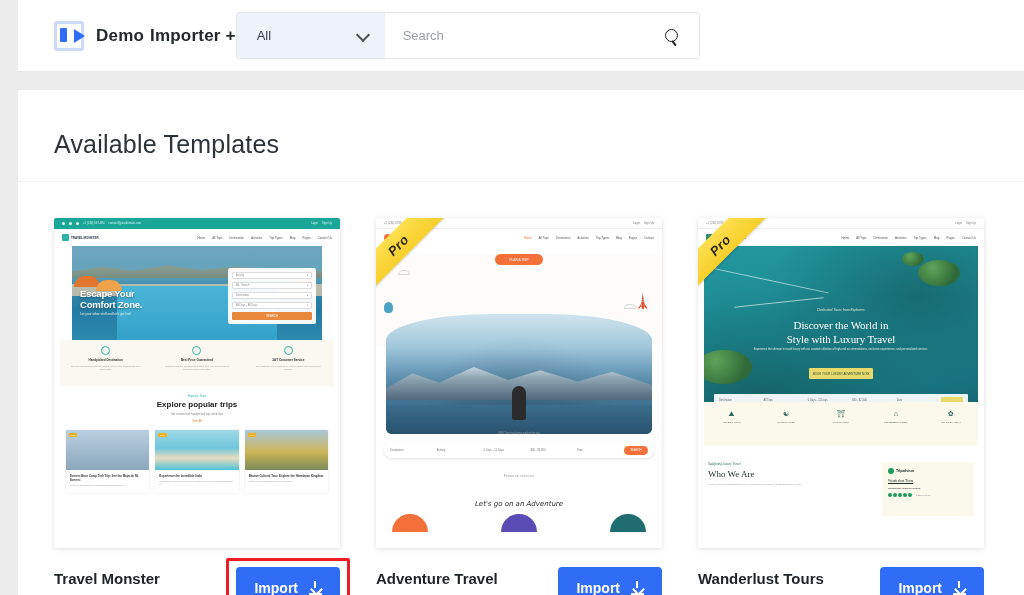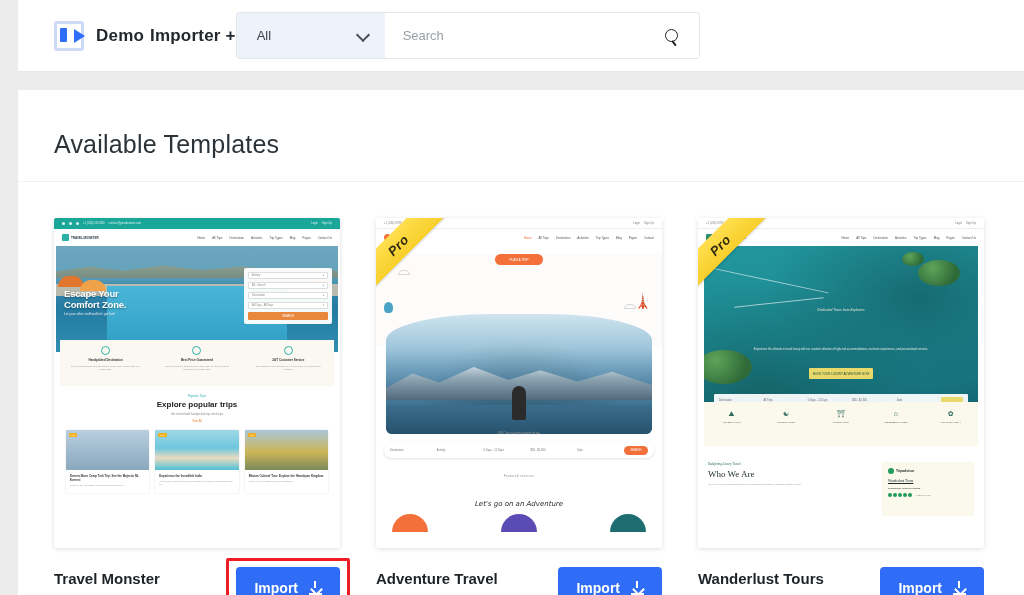--- a/index.html
+++ b/index.html
@@ -147,21 +147,21 @@
   .m-logo-sq{ width:7px;height:7px;border-radius:1px;}
   .m-menu{ margin-left:auto; display:flex; gap:7px; font-size:2.9px; color:#555;}
 
   
   .c1-top{ background:#1aa79a; }
   .c1-hero{
     position:relative; height:106px;
     background:
       linear-gradient(180deg, rgba(10,40,70,.25), rgba(10,40,70,.15)),
       linear-gradient(180deg,#8fd0e6 0%, #7ec6dd 26%, #3c9ec4 42%, #2a8fb8 60%, #36a0c4 100%);
-    margin: 0 2px; overflow:hidden;
+    margin: 0 18px; overflow:hidden;
   }
   .c1-mtn{ position:absolute; left:0; right:0; top:16px; height:16px;
     background: linear-gradient(180deg,#9aa froze 0%, #8d9a84 100%);
     background: linear-gradient(180deg,#97a18c 0%,#7f8a74 100%);
     clip-path: polygon(0 60%, 12% 30%, 24% 55%, 38% 22%, 52% 50%, 66% 28%, 80% 52%, 92% 34%, 100% 58%, 100% 100%, 0 100%);
     opacity:.8;}
   .c1-umb{ position:absolute; width:26px; height:11px; border-radius:13px 13px 0 0; }
   .c1-pool{ position:absolute; left:18%; right:18%; top:40px; bottom:0;
     background: linear-gradient(180deg,#49b6d8,#2f9cc4); }
   .c1-deck{ position:absolute; left:0; right:0; top:38px; height:12px; background:#cfc3ad; opacity:.85;}
@@ -551,20 +551,24 @@
                   <span>Contact Us</span>
               </div>
             </div>
             <div class="c3-hero">
               <div class="c3-isle" style="left:-8px; top:104px; width:56px; height:34px;"></div>
               <div class="c3-isle" style="right:18px; top:14px; width:42px; height:26px;"></div>
               <div class="c3-isle" style="right:54px; top:6px; width:22px; height:14px;"></div>
               <div class="c3-wake" style="left:6px; top:34px; width:120px; transform:rotate(12deg);"></div>
               <div class="c3-wake" style="left:30px; top:56px; width:90px; transform:rotate(-6deg);"></div>
               <div class="c3-eyebrow">Dedicated Tours from Explorers</div>
+              <div class="c3-h1">
+                <div>Discover the World in</div>
+                <div>Style with Luxury Travel</div>
+              </div>
               <div class="c3-p">Experience the ultimate in travel luxury with our curated collection of high-end accommodations, exclusive experiences, and personalized services.</div>
               <div class="c3-btn">BOOK YOUR LUXURY ADVENTURE NOW</div>
               <div class="c3-bar">
                 <span class="c3-bi">Destination</span>
                 <span class="c3-bi">All Trips</span>
                 <span class="c3-bi">0 Days - 11 Days</span>
                 <span class="c3-bi">$30 - $2,300</span>
                 <span class="c3-bi">Date</span>
                 <span class="c3-bbtn"></span>
               </div>

